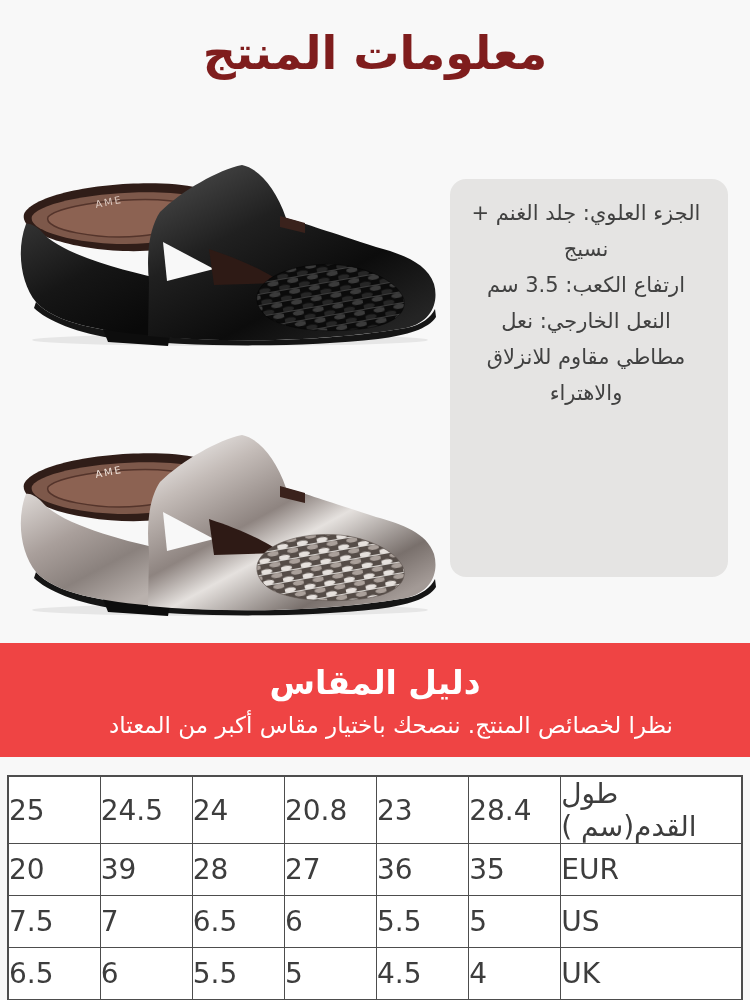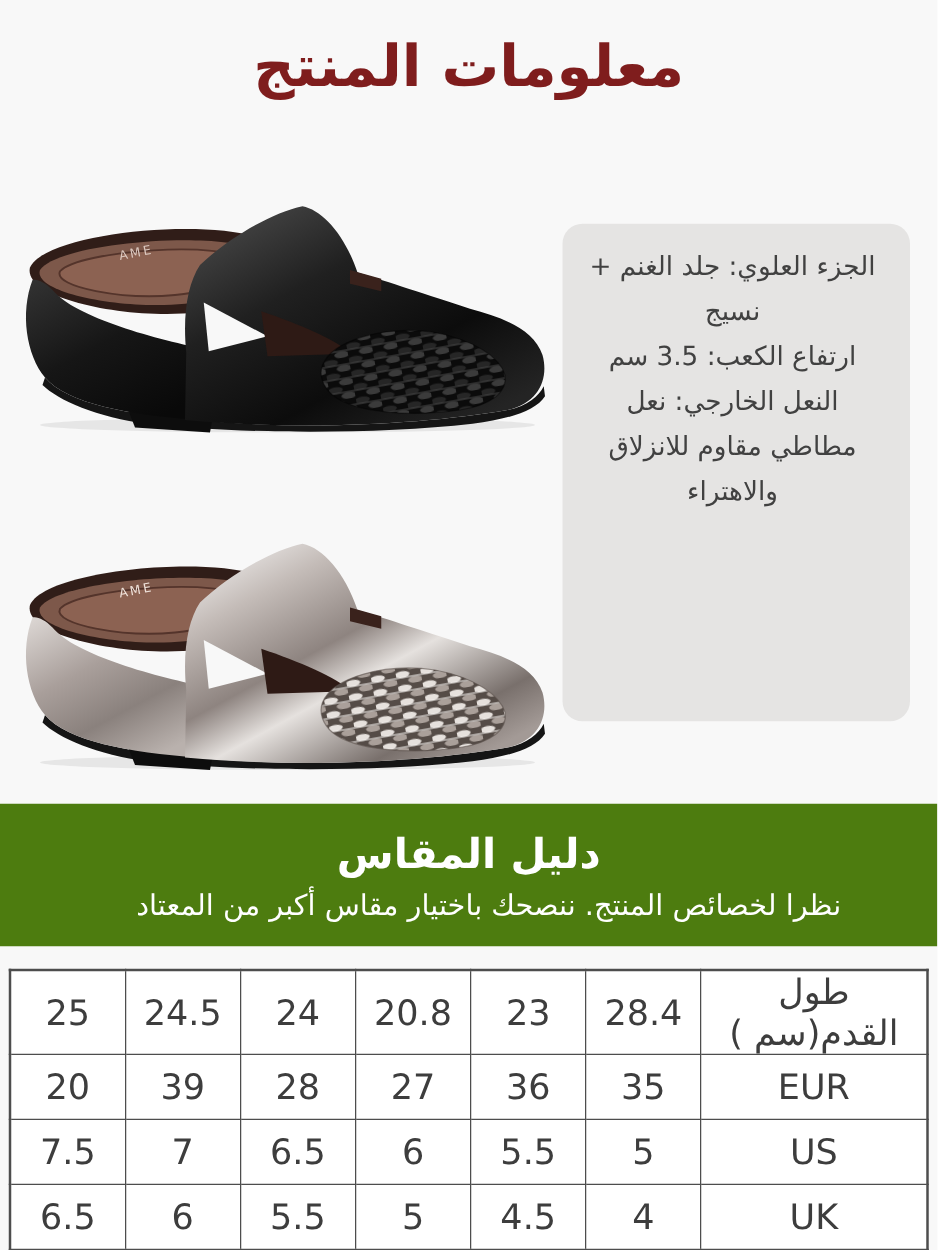--- a/index.html
+++ b/index.html
@@ -22,34 +22,34 @@
     position:absolute; left:450px; top:179px; width:278px; height:398px;
     background:#e5e4e3; border-radius:16px;
     padding:16px 26px 10px 20px;
     direction:rtl; text-align:center;
     color:#414141; font-size:21px; line-height:36px;
     overflow:hidden;
   }
 
   .size-banner {
     position:absolute; left:0; top:643px; width:750px; height:114px;
-    background:#4d7c0f; color:#ffffff; text-align:center;
+    background:#ef4444; color:#ffffff; text-align:center;
     display:flex; flex-direction:column; justify-content:center; gap:10px;
   }
   .size-banner .sg-title { font-size:33px; font-weight:bold; direction:rtl; letter-spacing:1px; }
   .size-banner .sg-note  { font-size:23px; direction:rtl;margin-left:32px; }
 
   table.size-table {
     position:absolute; left:7px; top:775px; width:736px; height:210px;
     border-collapse:collapse; background:#ffffff; table-layout:fixed;
     direction:ltr;
   }
   table.size-table td {
     border:1.5px solid #4d4d4d;
-    text-align:center; vertical-align:middle;
+    text-align:left; vertical-align:middle;
     color:#3d3d3d; font-size:28px; height:52px;
   }
   table.size-table { border:2.5px solid #4d4d4d; }
   td.lbl-ar { font-size:19px; direction:rtl; }
   td.lbl-en { font-size:26px; }
   col.c-val { width:92px; }
   col.c-lbl { width:181px; }
 </style>
 </head>
 <body>

